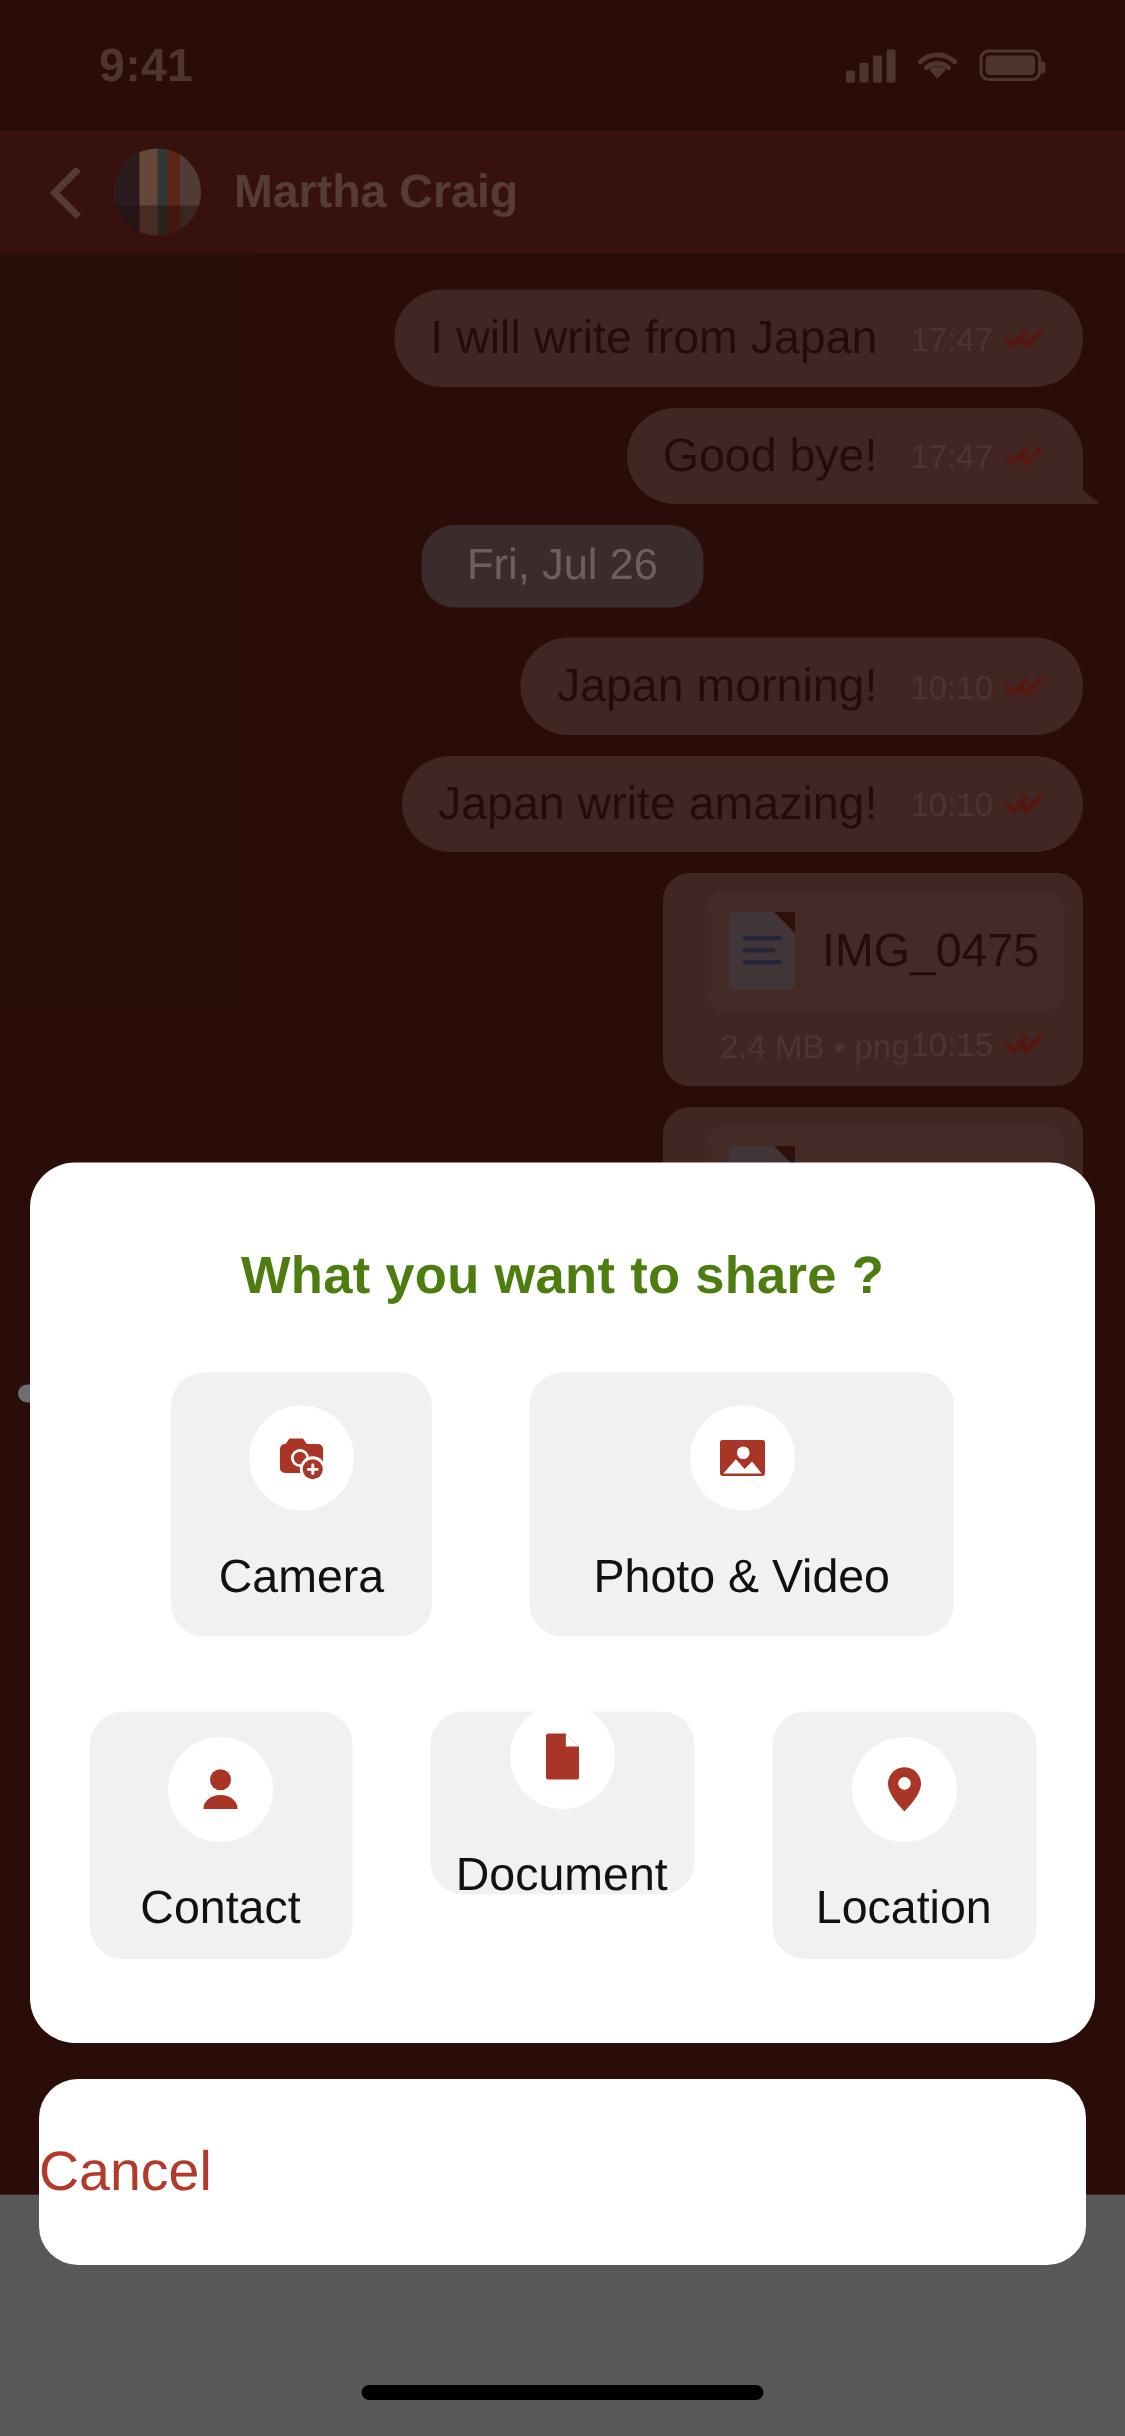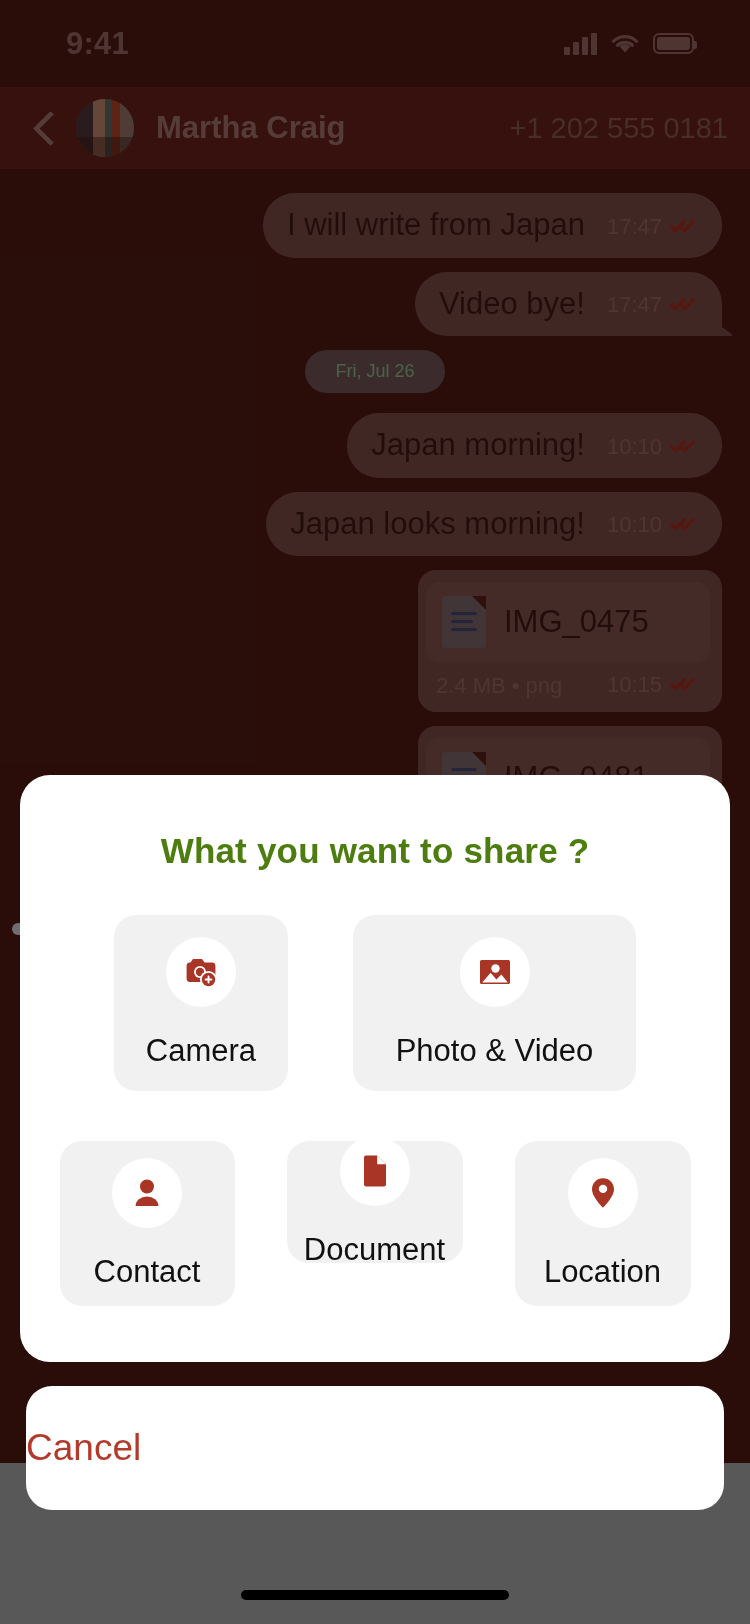--- a/index.html
+++ b/index.html
@@ -120,28 +120,28 @@
   .ticks { display: inline-block; position: relative; width: 30px; height: 20px; }
   .ticks i, .ticks b {
     position: absolute; display: block; width: 16px; height: 9px;
     border-left: 4px solid #9e2a1f; border-bottom: 4px solid #9e2a1f;
     transform: rotate(-45deg); border-radius: 1px;
   }
   .ticks i { left: 0; top: 3px; }
   .ticks b { left: 9px; top: 3px; }
 
   .daychip {
-    background: #5a5f66; color: #86efac;
-    font-size: 18px; font-weight: 500;
+    background: #5a5f66; color: #e5e5e5;
+    font-size: 29px; font-weight: 500;
     padding: 11px 30px; border-radius: 22px;
   }
 
   .filecard {
     background: #6b5651; border-radius: 18px;
-    padding: 12px 12px 10px 8px; width: 304px; text-align: center;
+    padding: 12px 12px 10px 28px; width: 280px; text-align: center;
   }
   .filecard .inner {
     background: rgba(255,255,255,.06);
     border-radius: 14px;
     display: flex; align-items: center; gap: 18px;
     padding: 14px 16px;
   }
   .doc-glyph {
     width: 44px; height: 52px; background: #6d7a84; border-radius: 4px;
     position: relative; flex: 0 0 auto;
@@ -259,41 +259,40 @@
       <div class="back-chevron"></div>
       <div class="avatar">
         <span class="a1"></span>
           <span class="a2"></span>
           <span class="a3"></span>
         <span class="a4"></span>
           <span class="a5"></span>
           <span class="sh"></span>
       </div>
       <div class="chat-name">Martha Craig</div>
-      <div class="chat-phone">+1 202 555 0181</div>
     </div>
 
     <div class="messages">
 
       <div class="row out">
         <div class="bubble">
           <span class="txt">I will write from Japan</span>
           <span class="meta">
             <span class="time">17:47</span>
             <span class="ticks">
                 <i></i>
                 <b></b>
               </span>
           </span>
         </div>
       </div>
 
       <div class="row out">
         <div class="bubble tail">
-          <span class="txt">Video bye!</span>
+          <span class="txt">Good bye!</span>
           <span class="meta">
             <span class="time">17:47</span>
             <span class="ticks">
                 <i></i>
                 <b></b>
               </span>
           </span>
         </div>
       </div>
 
@@ -309,21 +308,21 @@
             <span class="ticks">
                 <i></i>
                 <b></b>
               </span>
           </span>
         </div>
       </div>
 
       <div class="row out">
         <div class="bubble">
-          <span class="txt">Japan looks morning!</span>
+          <span class="txt">Japan write amazing!</span>
           <span class="meta">
             <span class="time">10:10</span>
             <span class="ticks">
                 <i></i>
                 <b></b>
               </span>
           </span>
         </div>
       </div>
 

